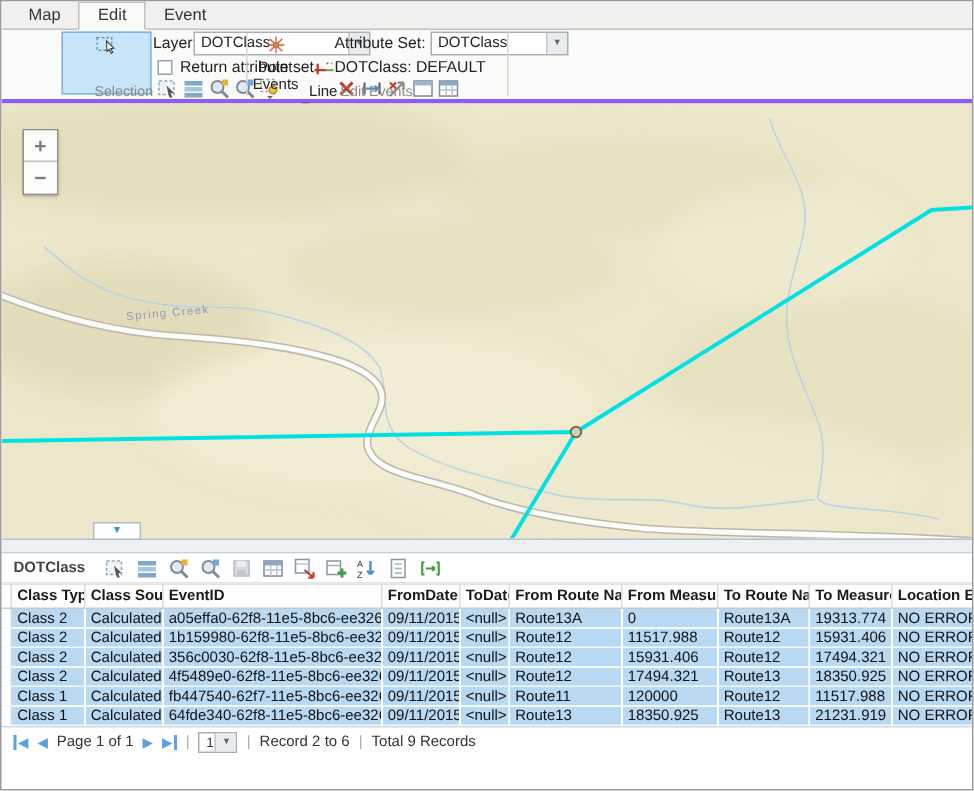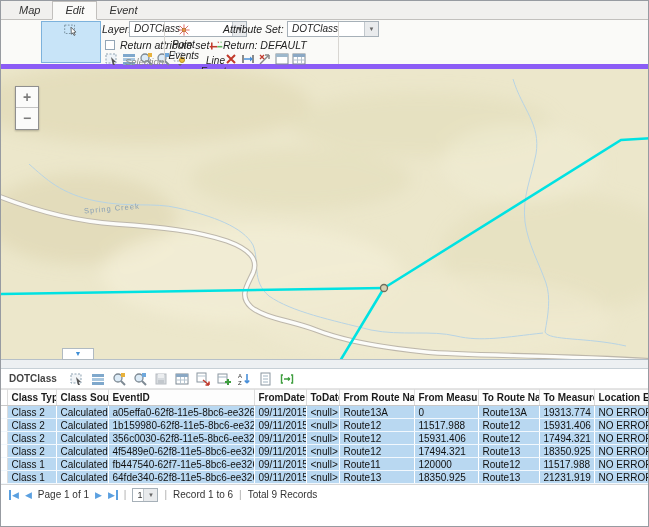--- a/index.html
+++ b/index.html
@@ -1,30 +1,30 @@
 <!DOCTYPE html>
 <html><head>
 <meta charset="utf-8">
 <style>
   * { box-sizing: border-box; margin:0; padding:0; }
   html,body { background:#d8d8d8; }
   body { font-family:"Liberation Sans", sans-serif; }
   .app { position:relative; width:649px; height:527px; background:#fff; border:1px solid #979ba1; overflow:hidden; }
 
   
-  .ribbon { position:absolute; top:0; left:0; width:100%; height:68px; background:#fafaf8; border-bottom:5px solid #8b5cf6;font-style:italic; }
+  .ribbon { position:absolute; top:0; left:0; width:100%; height:68px; background:#fafaf8; border-bottom:3px solid #8b5cf6; }
   .tabbar { height:19px; background:#f1f0ee; border-bottom:1px solid #c2c0bd; display:flex; align-items:flex-end; padding-left:6px; }
   .tab { font-size:11px; color:#333; padding:2px 12px 3px; cursor:default; }
   .tab.active { background:#fafaf8; border:1px solid #c2c0bd; border-bottom:1px solid #fafaf8; margin-bottom:-1px; }
   .ribbon-body { position:relative; height:48px; font-size:10.5px; color:#222; }
   .rbtn { position:absolute; display:flex; flex-direction:column; align-items:center; border:1px solid transparent; padding-top:1px; }
   .rbtn .lbl { font-size:10px; line-height:1.05; text-align:center; margin-top:1px; }
   .rbtn .caret { font-size:6px; color:#555; line-height:5px; }
   .rbtn.hl { background:#c8e4f8; border:1px solid #7db2dc;gap:41px; }
-  .grp-label { position:absolute; top:36px; text-align:right; font-size:9.5px; color:#8a8a85; }
+  .grp-label { position:absolute; top:36px; text-align:center; font-size:9.5px; color:#8a8a85; }
   .vdiv { position:absolute; top:2px; height:42px; width:1px; background:#d8d6d2; }
   .dd { position:absolute; height:16px; border:1px solid #a6b0b8; background:#fff; font-size:10px; padding:1px 16px 1px 4px; white-space:nowrap; }
   .ddbtn { position:absolute; right:0; top:0; width:14px; height:14px; background:#e9ebed; border-left:1px solid #c2c8cd; text-align:center; font-size:6px; color:#666; line-height:14px; }
   .chk { position:absolute; width:10px; height:10px; border:1px solid #93a5b5; background:#fff; }
   .flabel { position:absolute; white-space:nowrap; }
   .mini-row { position:absolute; display:flex; gap:3px; }
   .mi { width:14px; height:14px; display:inline-block; }
 
   
   .map { position:absolute; top:68px; left:0; width:649px; height:290px; overflow:hidden; background:#ece7cb; }
@@ -148,21 +148,21 @@
             </svg>
         </span>
         <span class="lbl" style="width:30px;">Line Events</span>
       </div>
 
       <span class="flabel" style="left:222px;top:3px;">Attribute Set:</span>
       <div class="dd" style="left:286px;top:1px;width:92px;">
         <span>DOTClass</span>
         <span class="ddbtn">▼</span>
       </div>
-      <span class="flabel" style="left:222px;top:19px;">Return: DEFAULT</span>
+      <span class="flabel" style="left:222px;top:19px;">DOTClass: DEFAULT</span>
 
       <div class="mini-row" style="left:223px;top:32px;">
         <span class="mi"><svg width="14" height="14" viewBox="0 0 14 14">
               <path d="M3 3 L11 11 M11 3 L3 11" stroke="#c0392b" stroke-width="2"></path>
             </svg></span>
         <span class="mi"><svg width="14" height="14" viewBox="0 0 14 14">
               <line x1="2" y1="3" x2="2" y2="11" stroke="#666" stroke-width="1.5"></line>
               <line x1="12" y1="3" x2="12" y2="11" stroke="#666" stroke-width="1.5"></line>
               <line x1="3" y1="7" x2="10" y2="7" stroke="#4a90d9" stroke-width="1.5"></line>
               <path d="M9 4.5 L12 7 L9 9.5 Z" fill="#4a90d9"></path>
@@ -178,20 +178,21 @@
             </svg></span>
         <span class="mi"><svg width="14" height="14" viewBox="0 0 14 14">
               <rect x="1" y="2" width="12" height="10" fill="#fff" stroke="#7e8a94"></rect>
               <rect x="1" y="2" width="12" height="3" fill="#8aa8c4"></rect>
               <line x1="5.5" y1="5" x2="5.5" y2="12" stroke="#b5c4cf"></line>
               <line x1="9.5" y1="5" x2="9.5" y2="12" stroke="#b5c4cf"></line>
               <line x1="1" y1="8" x2="13" y2="8" stroke="#b5c4cf"></line>
             </svg></span>
       </div>
 
+      <div class="grp-label" style="left:163px;width:174px;">Edit Events</div>
       <div class="vdiv" style="left:337px;"></div>
     </div>
   </div>
 
   <div class="map">
     <svg width="649" height="290" viewBox="0 0 649 290">
       <defs>
           <filter id="blur8">
             <feGaussianBlur stdDeviation="8"></feGaussianBlur>
           </filter>
@@ -411,20 +412,20 @@
       <span class="pg-arrow">◀</span>
       <span>Page 1 of 1</span>
       <span class="pg-arrow">▶</span>
       <span class="pg-arrow pg-edge-r">▶</span>
       <span class="pg-sep">|</span>
       <span class="pg-select">
         <span>1</span>
         <span class="ddbtn" style="height:12px;line-height:12px;">▼</span>
       </span>
       <span class="pg-sep">|</span>
-      <span>Record 1 to 6</span>
+      <span>Record 2 to 6</span>
       <span class="pg-sep">|</span>
       <span>Total 9 Records</span>
     </div>
   </div>
 
 
 </div>
 
 </body></html>

